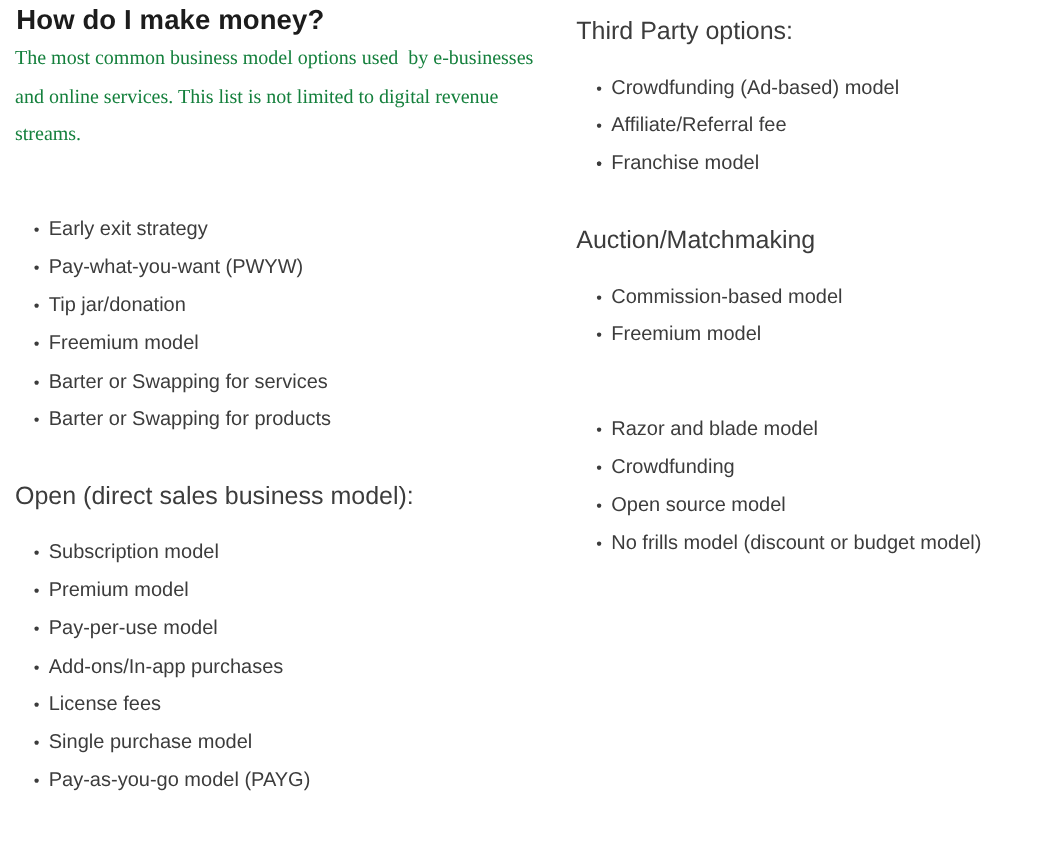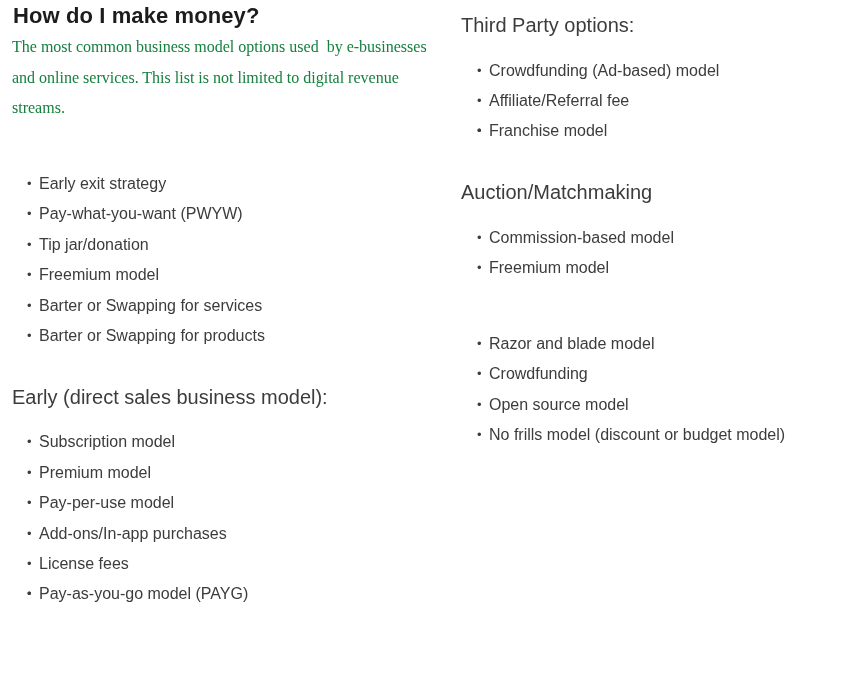--- a/index.html
+++ b/index.html
@@ -132,21 +132,21 @@
         <span class="li-text">Barter or Swapping for services</span>
       </li>
       <li>
         <span class="bullet-mark">•</span>
         <span class="li-text">Barter or Swapping for products</span>
       </li>
     </ul>
 
     <div class="spacer-line"></div>
 
-    <div class="section-head">Early (direct sales business model):</div>
+    <div class="section-head">Open (direct sales business model):</div>
 
     <div class="spacer-half"></div>
 
     <ul class="bullets">
       <li>
         <span class="bullet-mark">•</span>
         <span class="li-text">Subscription model</span>
       </li>
       <li>
         <span class="bullet-mark">•</span>
@@ -159,20 +159,21 @@
       <li>
         <span class="bullet-mark">•</span>
         <span class="li-text">Add-ons/In-app purchases</span>
       </li>
       <li>
         <span class="bullet-mark">•</span>
         <span class="li-text">License fees</span>
       </li>
       <li>
         <span class="bullet-mark">•</span>
+        <span class="li-text">Single purchase model</span>
       </li>
       <li>
         <span class="bullet-mark">•</span>
         <span class="li-text">Pay-as-you-go model (PAYG)</span>
       </li>
     </ul>
 
   </div>
 
   <div class="column col-right">

